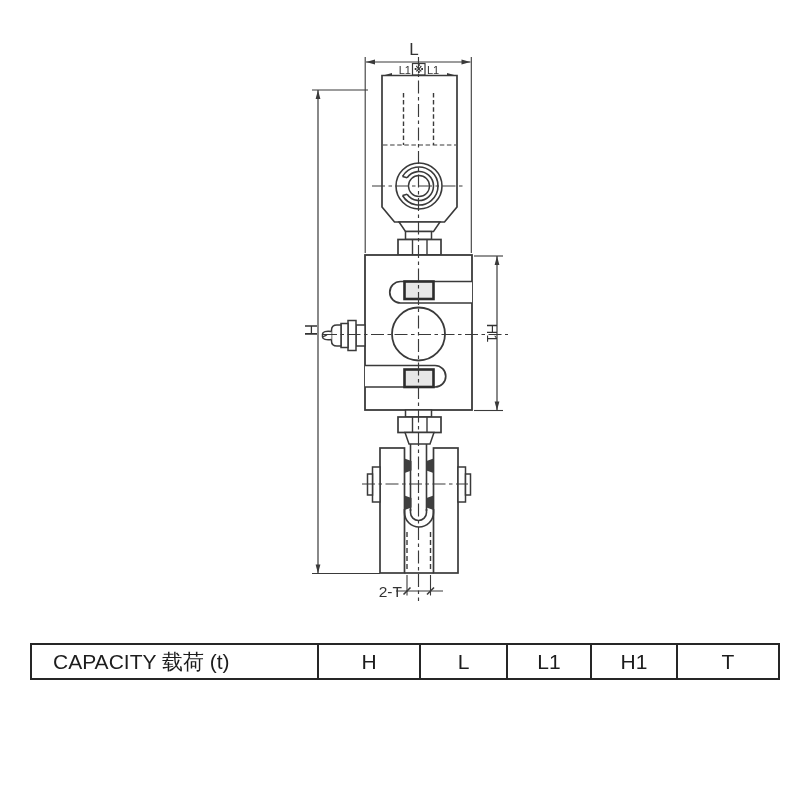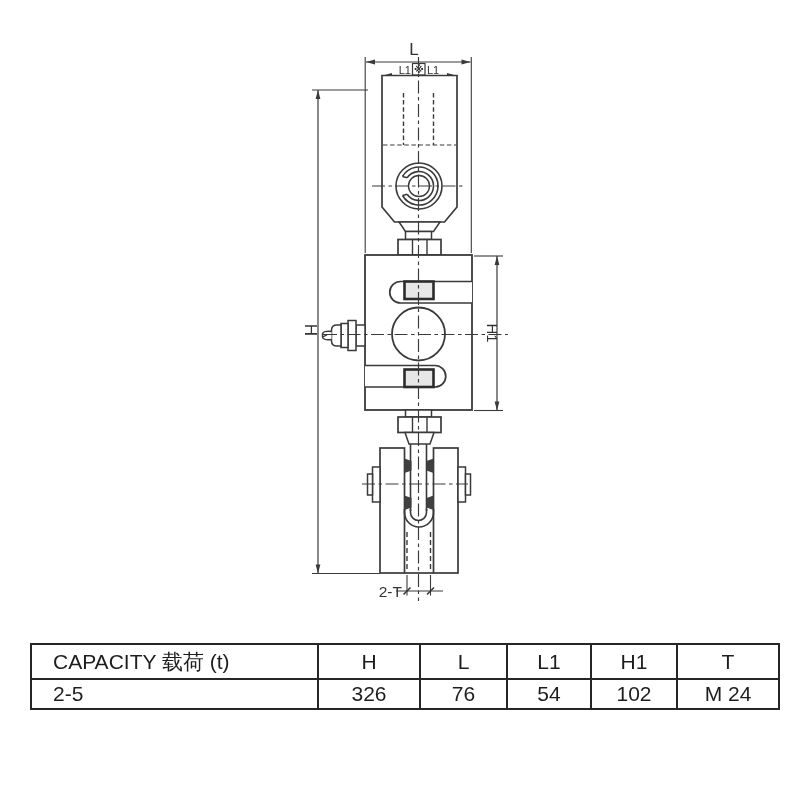--- a/index.html
+++ b/index.html
@@ -161,24 +161,16 @@
   </colgroup>
   <tbody>
         <tr class="head-row">
     <th class="cap-col">CAPACITY 载荷 (t)</th>
     <th>H</th>
     <th>L</th>
     <th>L1</th>
     <th>H1</th>
     <th>T</th>
   </tr>
-  <tr>
-    <td class="cap-col">2-5</td>
-    <td>326</td>
-    <td>76</td>
-    <td>54</td>
-    <td>102</td>
-    <td>M 24</td>
-  </tr>
 </tbody>
     </table>
 
 </div>
 
 </body></html>

